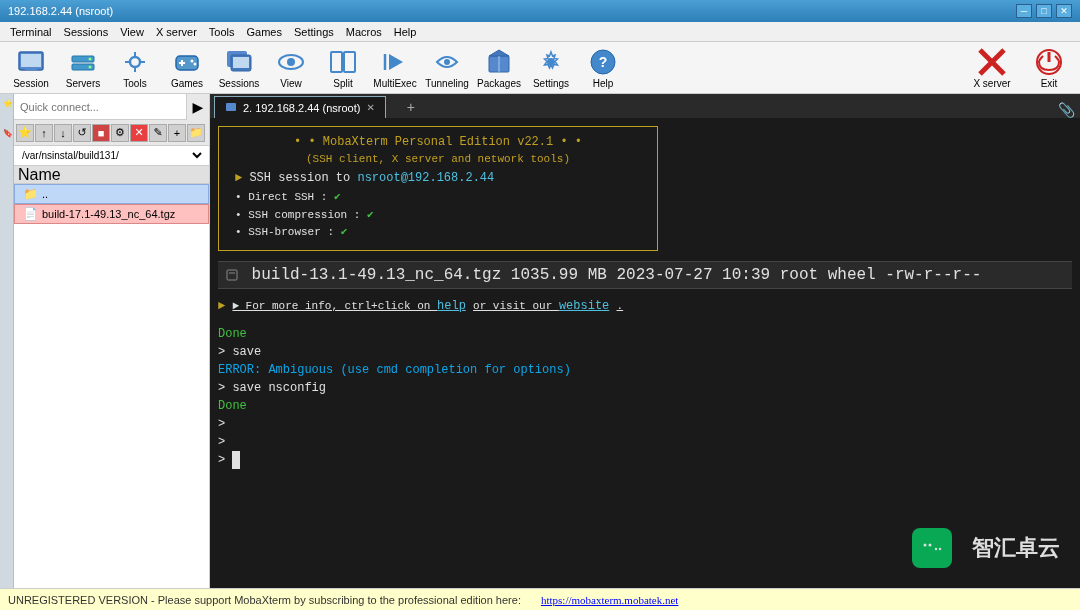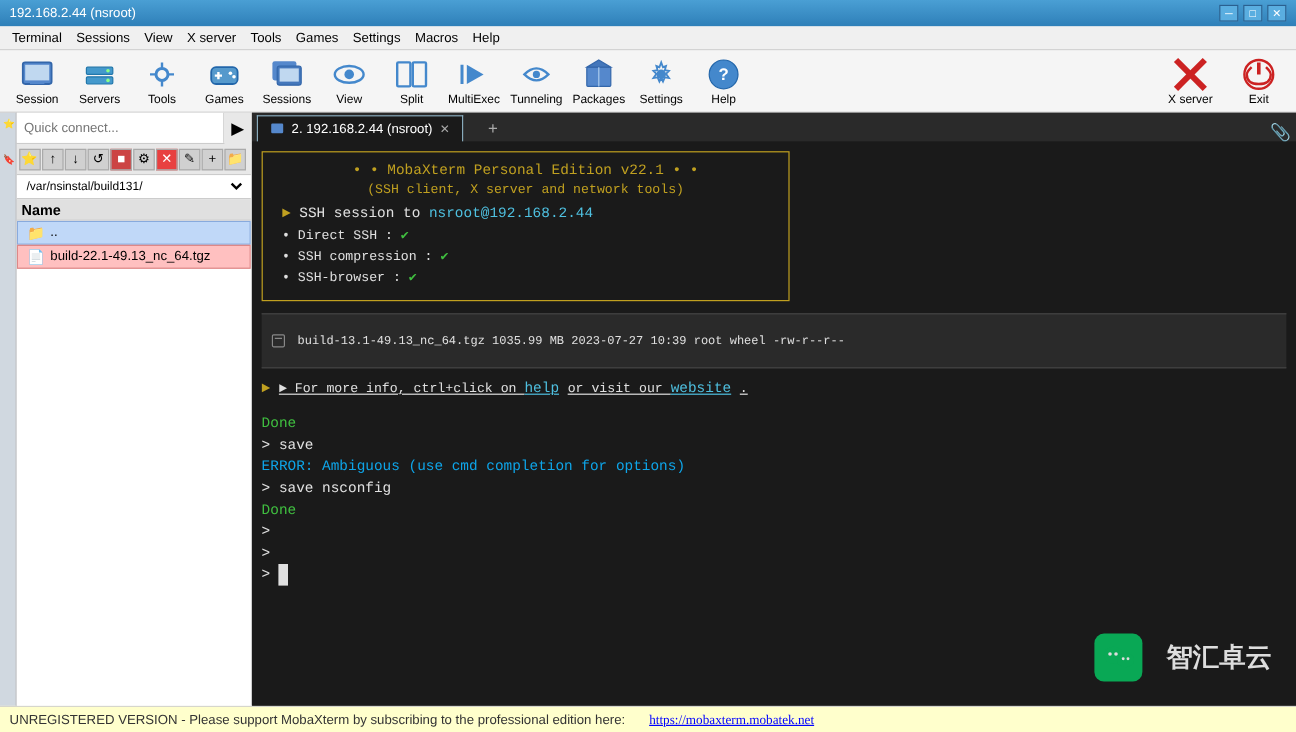--- a/index.html
+++ b/index.html
@@ -135,21 +135,21 @@
       background: white;
     }
 
     #file-list-header {
       height: 18px;
       background: #e0e0e0;
       border-bottom: 1px solid #ccc;
       display: flex; align-items: center;
       padding: 0 4px;
     }
-    .col-name { font-size: 12px; font-weight: bold; }
+    .col-name { font-size: 16px; font-weight: normal; }
 
     #file-list { flex: 1; overflow-y: auto; background: white; }
     .file-item {
       height: 20px;
       display: flex; align-items: center;
       padding: 0 8px;
       cursor: pointer;
       font-size: 11px;
       gap: 4px;
     }
@@ -260,22 +260,22 @@
     .ssh-host { color: #4fc0e0; }
     .check-green { color: #40c040; }
     .info-link { color: #4fc0e0; text-decoration: underline; cursor: pointer; }
     .info-text { color: #e0e0e0; font-size: 11px; text-decoration: underline; }
 
     
     #file-info-bar {
       background: #2a2a2a;
       color: #e0e0e0;
       font-family: 'Courier New', monospace;
-      font-size: 10px;
-      padding: 16px 8px;
+      font-size: 16px;
+      padding: 4px 8px;
       border-top: 1px solid #444;
       border-bottom: 1px solid #444;
       white-space: nowrap;
     }
 
     
     .term-line { line-height: 1.5; }
     .term-green { color: #40c040; }
     .term-white { color: #e0e0e0; }
     .term-red { color: #0ea5e9; }
@@ -539,21 +539,21 @@
       <span class="col-name">Name</span>
     </div>
 
     <div id="file-list">
       <div class="file-item selected">
         <span class="file-icon">📁</span>
         <span>..</span>
       </div>
       <div class="file-item selected-red">
         <span class="file-icon">📄</span>
-        <span>build-22.1-49.13_nc_64.tgz</span>
+        <span>build-17.1-49.13_nc_64.tgz</span>
       </div>
     </div>
 
   </div>
 
   <div id="content">
 
     <div id="tab-bar">
       <div class="tab active">
         <svg width="12" height="12" viewBox="0 0 12 12">

